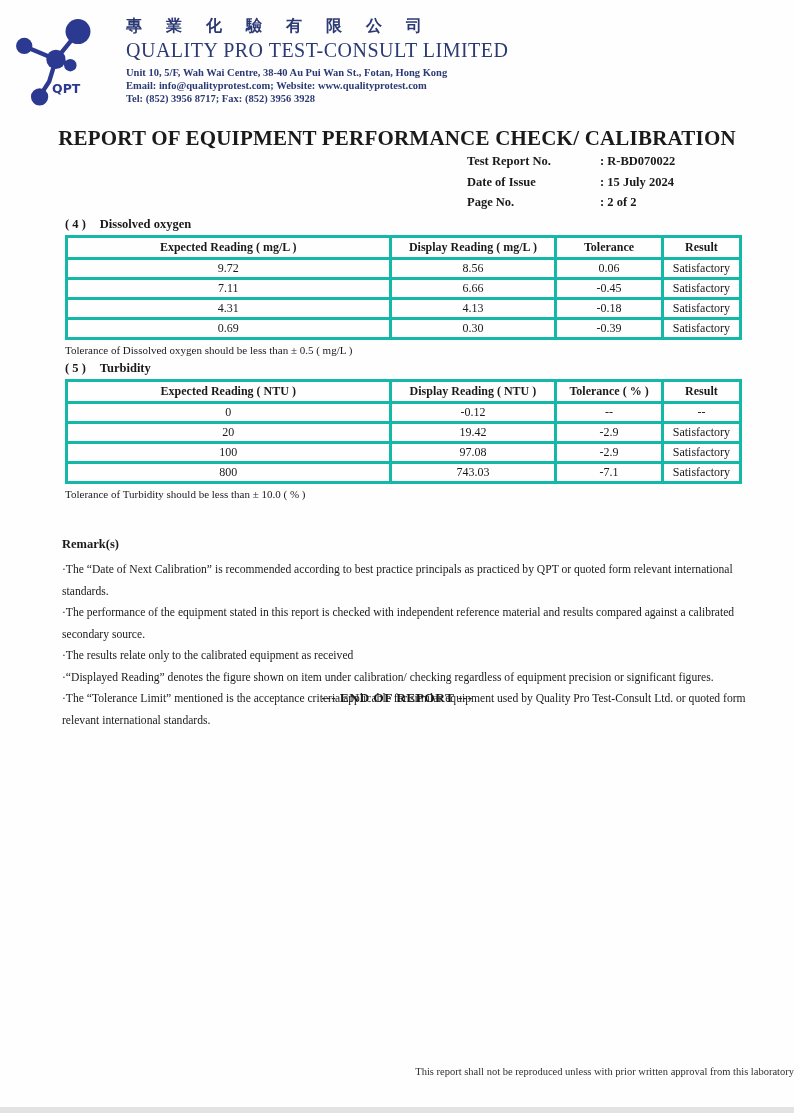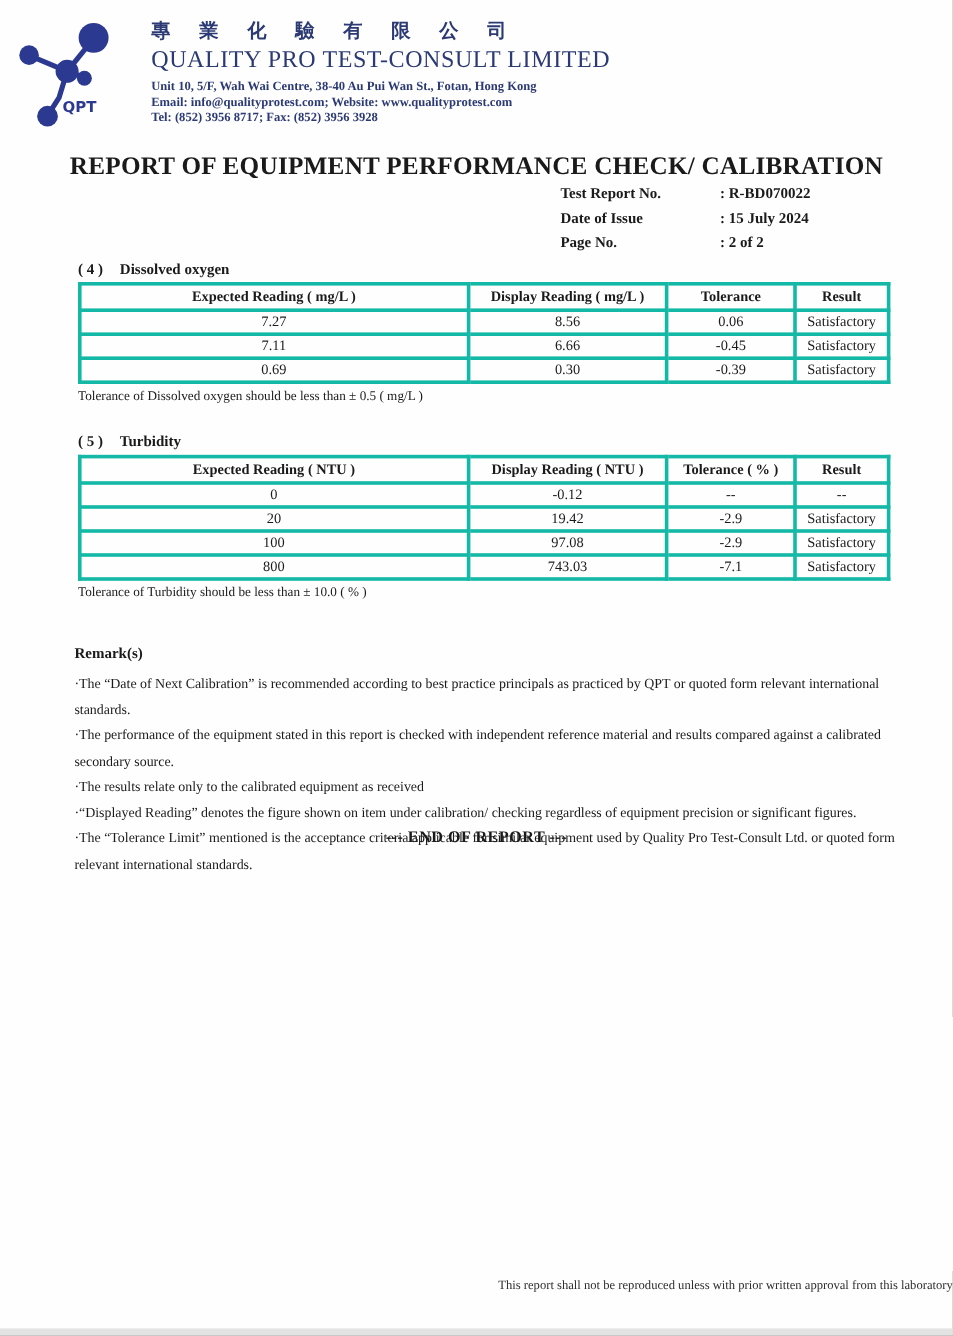--- a/index.html
+++ b/index.html
@@ -123,29 +123,35 @@
       <thead>
           <tr>
             <th>Expected Reading ( mg/L )</th>
             <th>Display Reading ( mg/L )</th>
             <th>Tolerance</th>
             <th>Result</th>
           </tr>
         </thead>
       <tbody>
           <tr>
-            <td>7.27</td>
+            <td>9.72</td>
             <td>8.56</td>
             <td>0.06</td>
             <td>Satisfactory</td>
           </tr>
           <tr>
             <td>7.11</td>
             <td>6.66</td>
             <td>-0.45</td>
+            <td>Satisfactory</td>
+          </tr>
+          <tr>
+            <td>4.31</td>
+            <td>4.13</td>
+            <td>-0.18</td>
             <td>Satisfactory</td>
           </tr>
           <tr>
             <td>0.69</td>
             <td>0.30</td>
             <td>-0.39</td>
             <td>Satisfactory</td>
           </tr>
         </tbody>
     </table>

